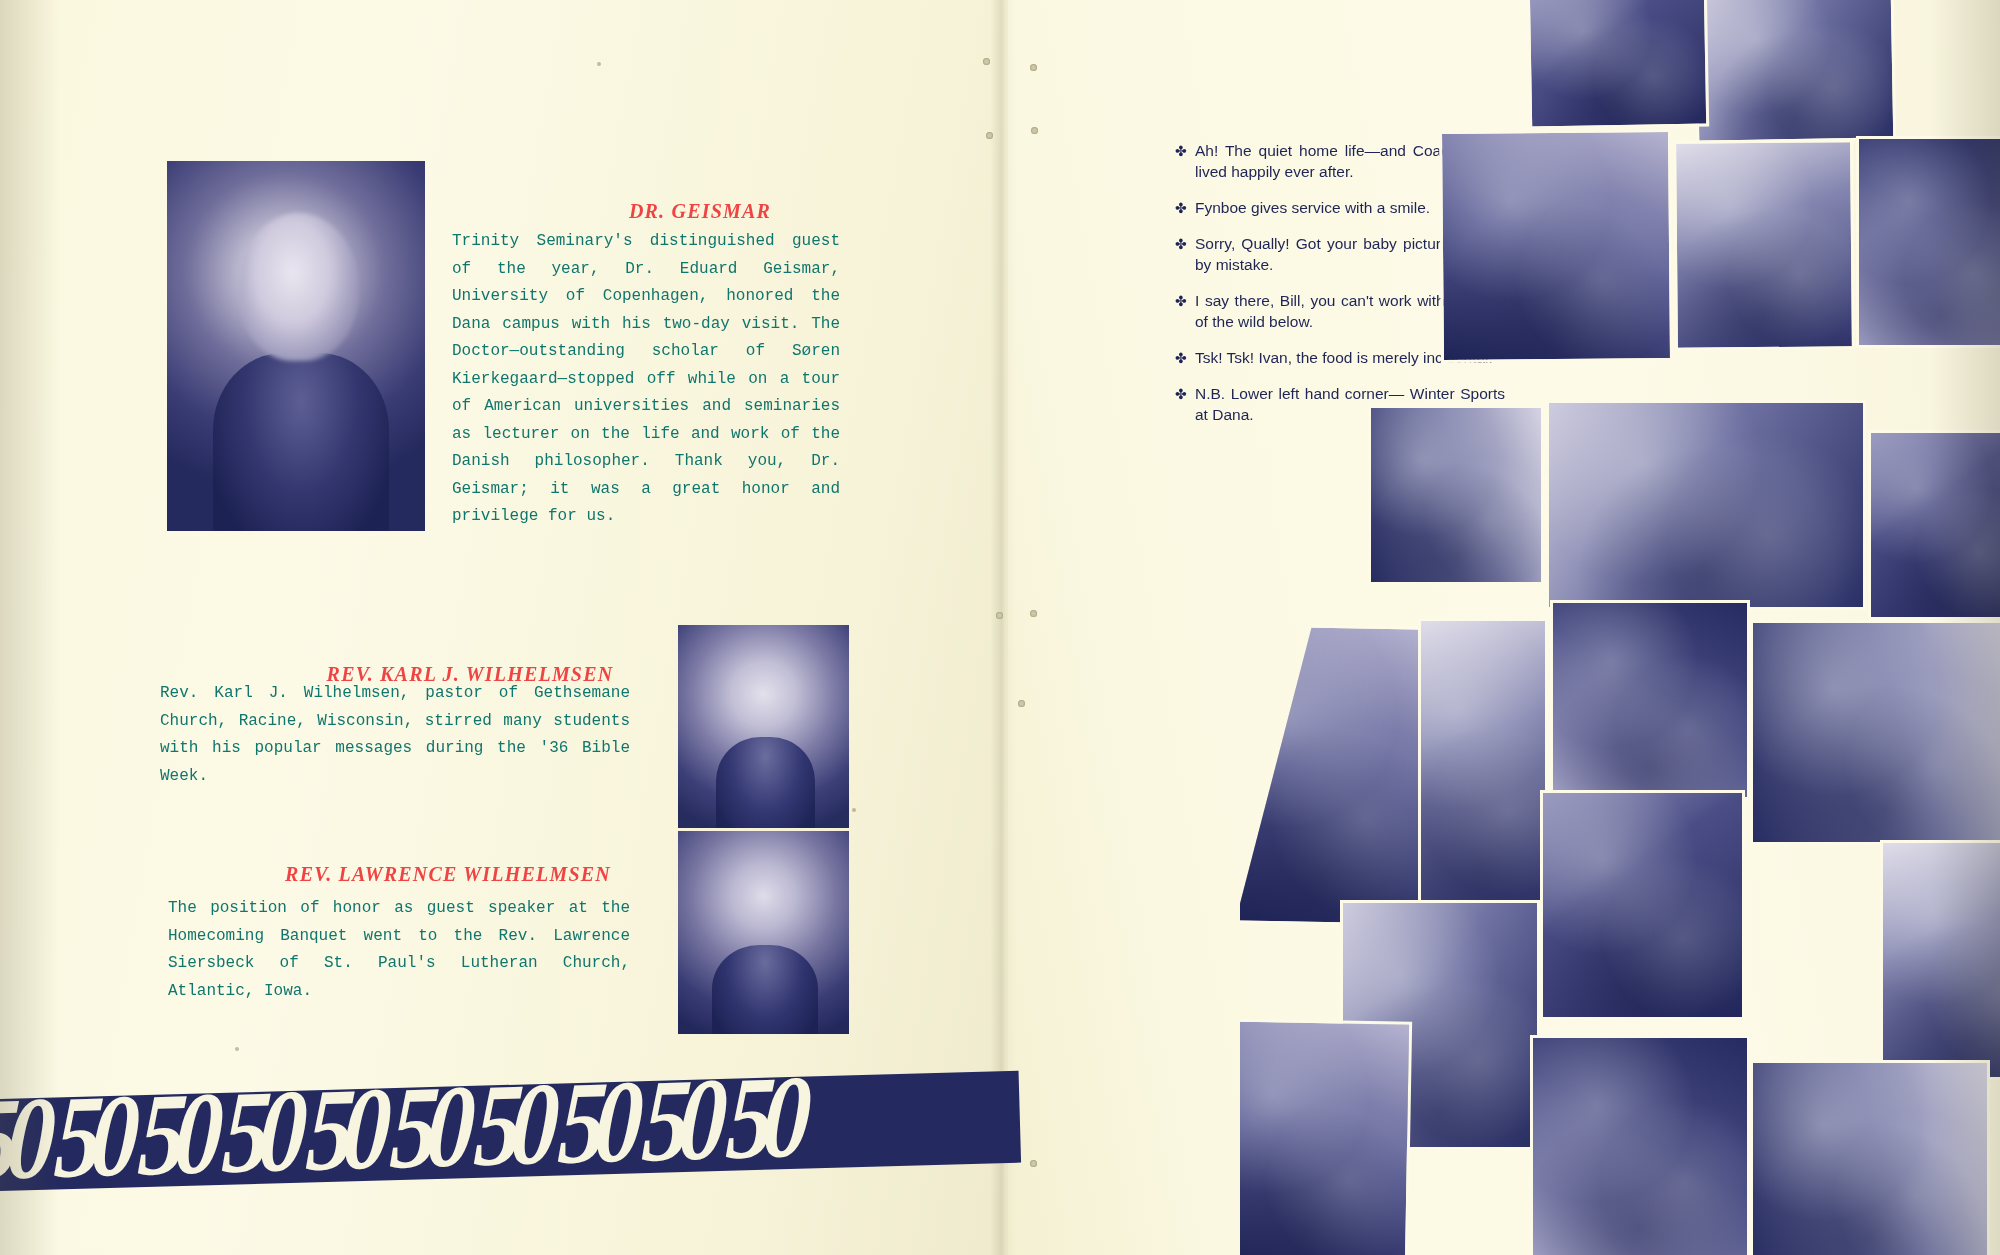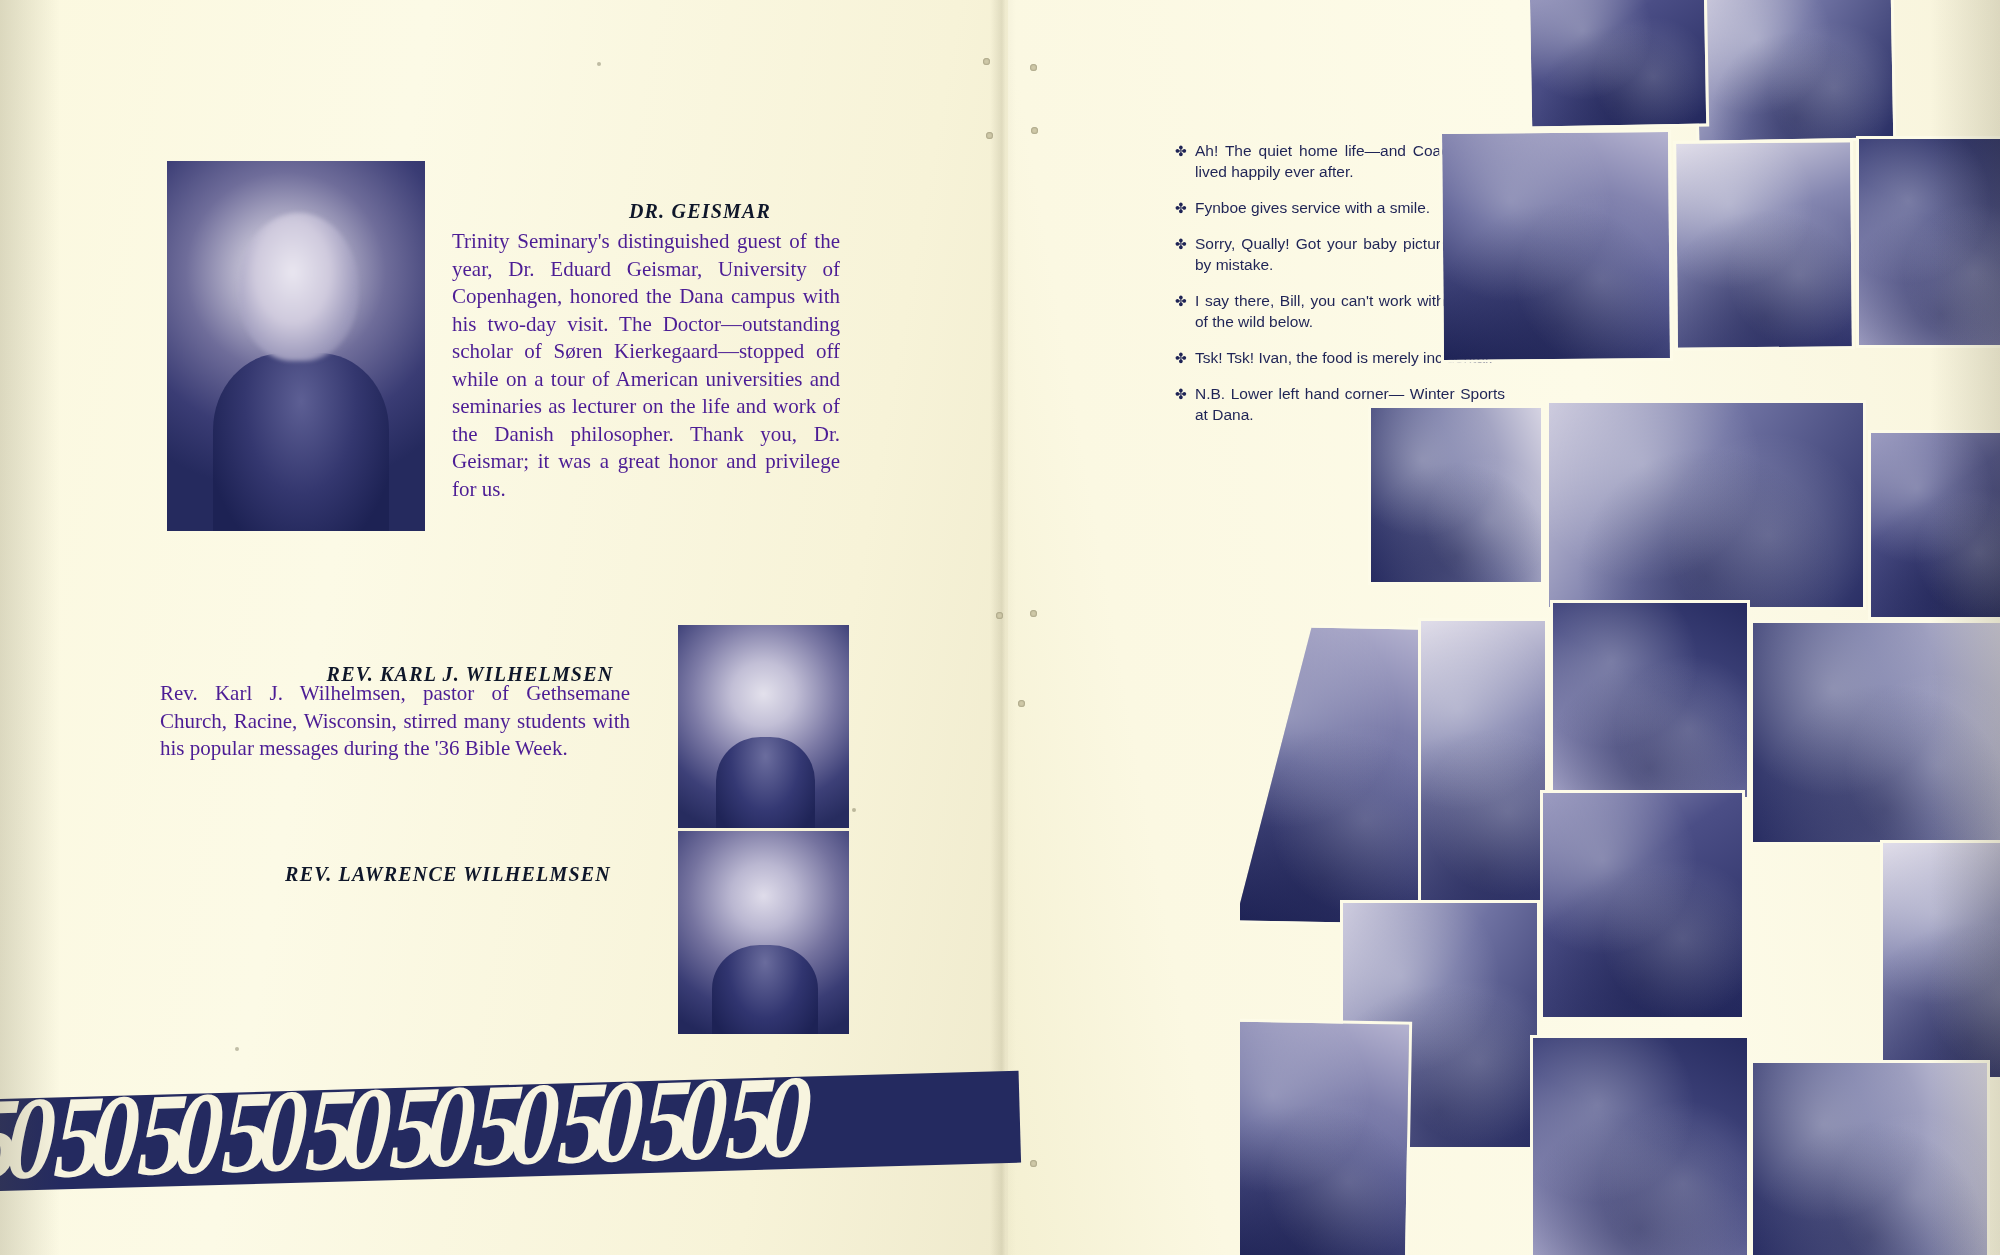--- a/index.html
+++ b/index.html
@@ -121,31 +121,31 @@
     width: 62%; height: 48%;
     background: radial-gradient(ellipse at 50% 18%, #6a6c9d 0%, #313570 50%, #1d2255 85%);
     border-radius: 45% 45% 0 0;
   }
 
   .heading {
     position: absolute;
     font-style: italic;
     font-weight: 700;
     letter-spacing: 1.2px;
-    color: #0f172a;
+    color: #ef4444;
     font-size: 20px;
     font-family: "Liberation Serif", serif;
   }
   .body-text {
     position: absolute;
-    color: #4c1d95;
-    font-size: 21px;
+    color: #0f766e;
+    font-size: 16px;
     line-height: 27.5px;
     text-align: justify;
-    font-family: Liberation Serif, serif;
+    font-family: Liberation Mono, monospace;
   }
 
   #geismar-heading { left: 565px; top: 200px; width: 270px; text-align: center; }
   #geismar-body { left: 452px; top: 228px; width: 388px; }
 
   #wilhelmsen-heading { left: 240px; top: 663px; width: 460px; text-align: center; }
   #wilhelmsen-body { left: 160px; top: 680px; width: 470px; }
 
   #siersbeck-heading { left: 228px; top: 863px; width: 440px; text-align: center; }
   #siersbeck-body { left: 168px; top: 895px; width: 462px; }
@@ -257,20 +257,21 @@
       <div class="inner"></div>
     </div>
   <div class="photo" id="siersbeck-photo">
       <div class="inner"></div>
     </div>
 
   <div class="heading" id="wilhelmsen-heading">REV. KARL J. WILHELMSEN</div>
   <div class="body-text" id="wilhelmsen-body">Rev. Karl J. Wilhelmsen, pastor of Gethsemane Church, Racine, Wisconsin, stirred many students with his popular messages during the '36 Bible Week.</div>
 
   <div class="heading" id="siersbeck-heading">REV. LAWRENCE WILHELMSEN</div>
+  <div class="body-text" id="siersbeck-body">The position of honor as guest speaker at the Homecoming Banquet went to the Rev. Lawrence Siersbeck of St. Paul's Lutheran Church, Atlantic, Iowa.</div>
 
   <div id="deco-band">
     <div class="glyphs">50 50 50 50 50 50 50 50 50 50</div>
   </div>
 
   <div id="quip-list">
     <div class="quip">
       <span class="bullet">✤</span>
       <span>Ah!  The  quiet  home  life—and Coach  Olson  lived  happily  ever after.</span>
     </div>

